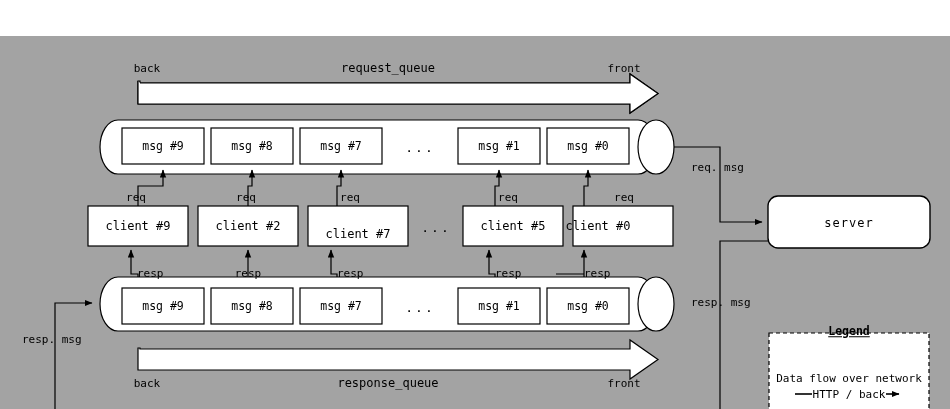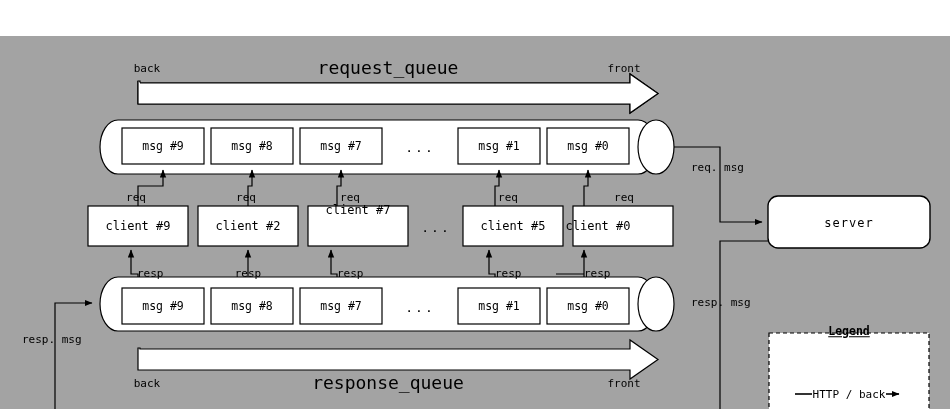--- a/index.html
+++ b/index.html
@@ -37,21 +37,21 @@
   .boxtext {
     position: absolute;
     font-family: "DejaVu Sans Mono", monospace;
     color: #000000;
     white-space: nowrap;
     transform: translate(-50%, -50%);
   }
   .msg-text { font-size: 11.5px; }
   .client-text { font-size: 12px; }
   .server-text { font-size: 12px; letter-spacing: 1px; }
-  .queue-title { font-size: 18px; }
+  .queue-title { font-size: 12px; }
   .ellipsis { font-size: 13px; letter-spacing: 2px; }
   .legend-title {
     font-size: 11.5px;
     font-weight: bold;
     text-decoration: underline;
   }
   .legend-line { font-size: 11px; }
 </style>
 </head>
 <body>
@@ -157,21 +157,21 @@
   <div class="boxtext msg-text" style="left:588px; top:110px;">msg #0</div>
 
   <div class="lbl lbl-c" style="left:136px; top:161px;">req</div>
   <div class="lbl lbl-c" style="left:246px; top:161px;">req</div>
   <div class="lbl lbl-c" style="left:350px; top:161px;">req</div>
   <div class="lbl lbl-c" style="left:508px; top:161px;">req</div>
   <div class="lbl lbl-c" style="left:624px; top:161px;">req</div>
 
   <div class="boxtext client-text" style="left:138px; top:190px;">client #9</div>
   <div class="boxtext client-text" style="left:248px; top:190px;">client #2</div>
-  <div class="boxtext client-text" style="left:358px; top:174px;">client #7</div>
+  <div class="boxtext client-text" style="left:358px; top:198px;">client #7</div>
   <div class="boxtext ellipsis" style="left:436px; top:191px;">...</div>
   <div class="boxtext client-text" style="left:513px; top:190px;">client #5</div>
   <div class="boxtext client-text" style="left:598px; top:190px;">client #0</div>
 
   <div class="lbl" style="left:137px; top:232px;">resp</div>
   <div class="lbl lbl-c" style="left:248px; top:237px;">resp</div>
   <div class="lbl" style="left:337px; top:232px;">resp</div>
   <div class="lbl" style="left:495px; top:232px;">resp</div>
   <div class="lbl" style="left:584px; top:232px;">resp</div>
 
@@ -187,15 +187,16 @@
   <div class="lbl lbl-c" style="left:624px; top:347px;">front</div>
 
   <div class="boxtext server-text" style="left:849px; top:187px;">server</div>
 
   <div class="lbl" style="left:691px; top:126px;">req. msg</div>
   <div class="lbl" style="left:691px; top:261px;">resp. msg</div>
   <div class="lbl" style="left:350px; top:377px;">resp. msg</div>
   <div class="lbl" style="left:22px; top:298px;">resp. msg</div>
 
   <div class="lbl lbl-c legend-title" style="left:849px; top:296px;">Legend</div>
+  <div class="lbl lbl-c legend-line" style="left:849px; top:342px;">Data flow over network</div>
   <div class="lbl lbl-c legend-line" style="left:849px; top:358px;">HTTP / back</div>
 
 </div>
 
 </body></html>

